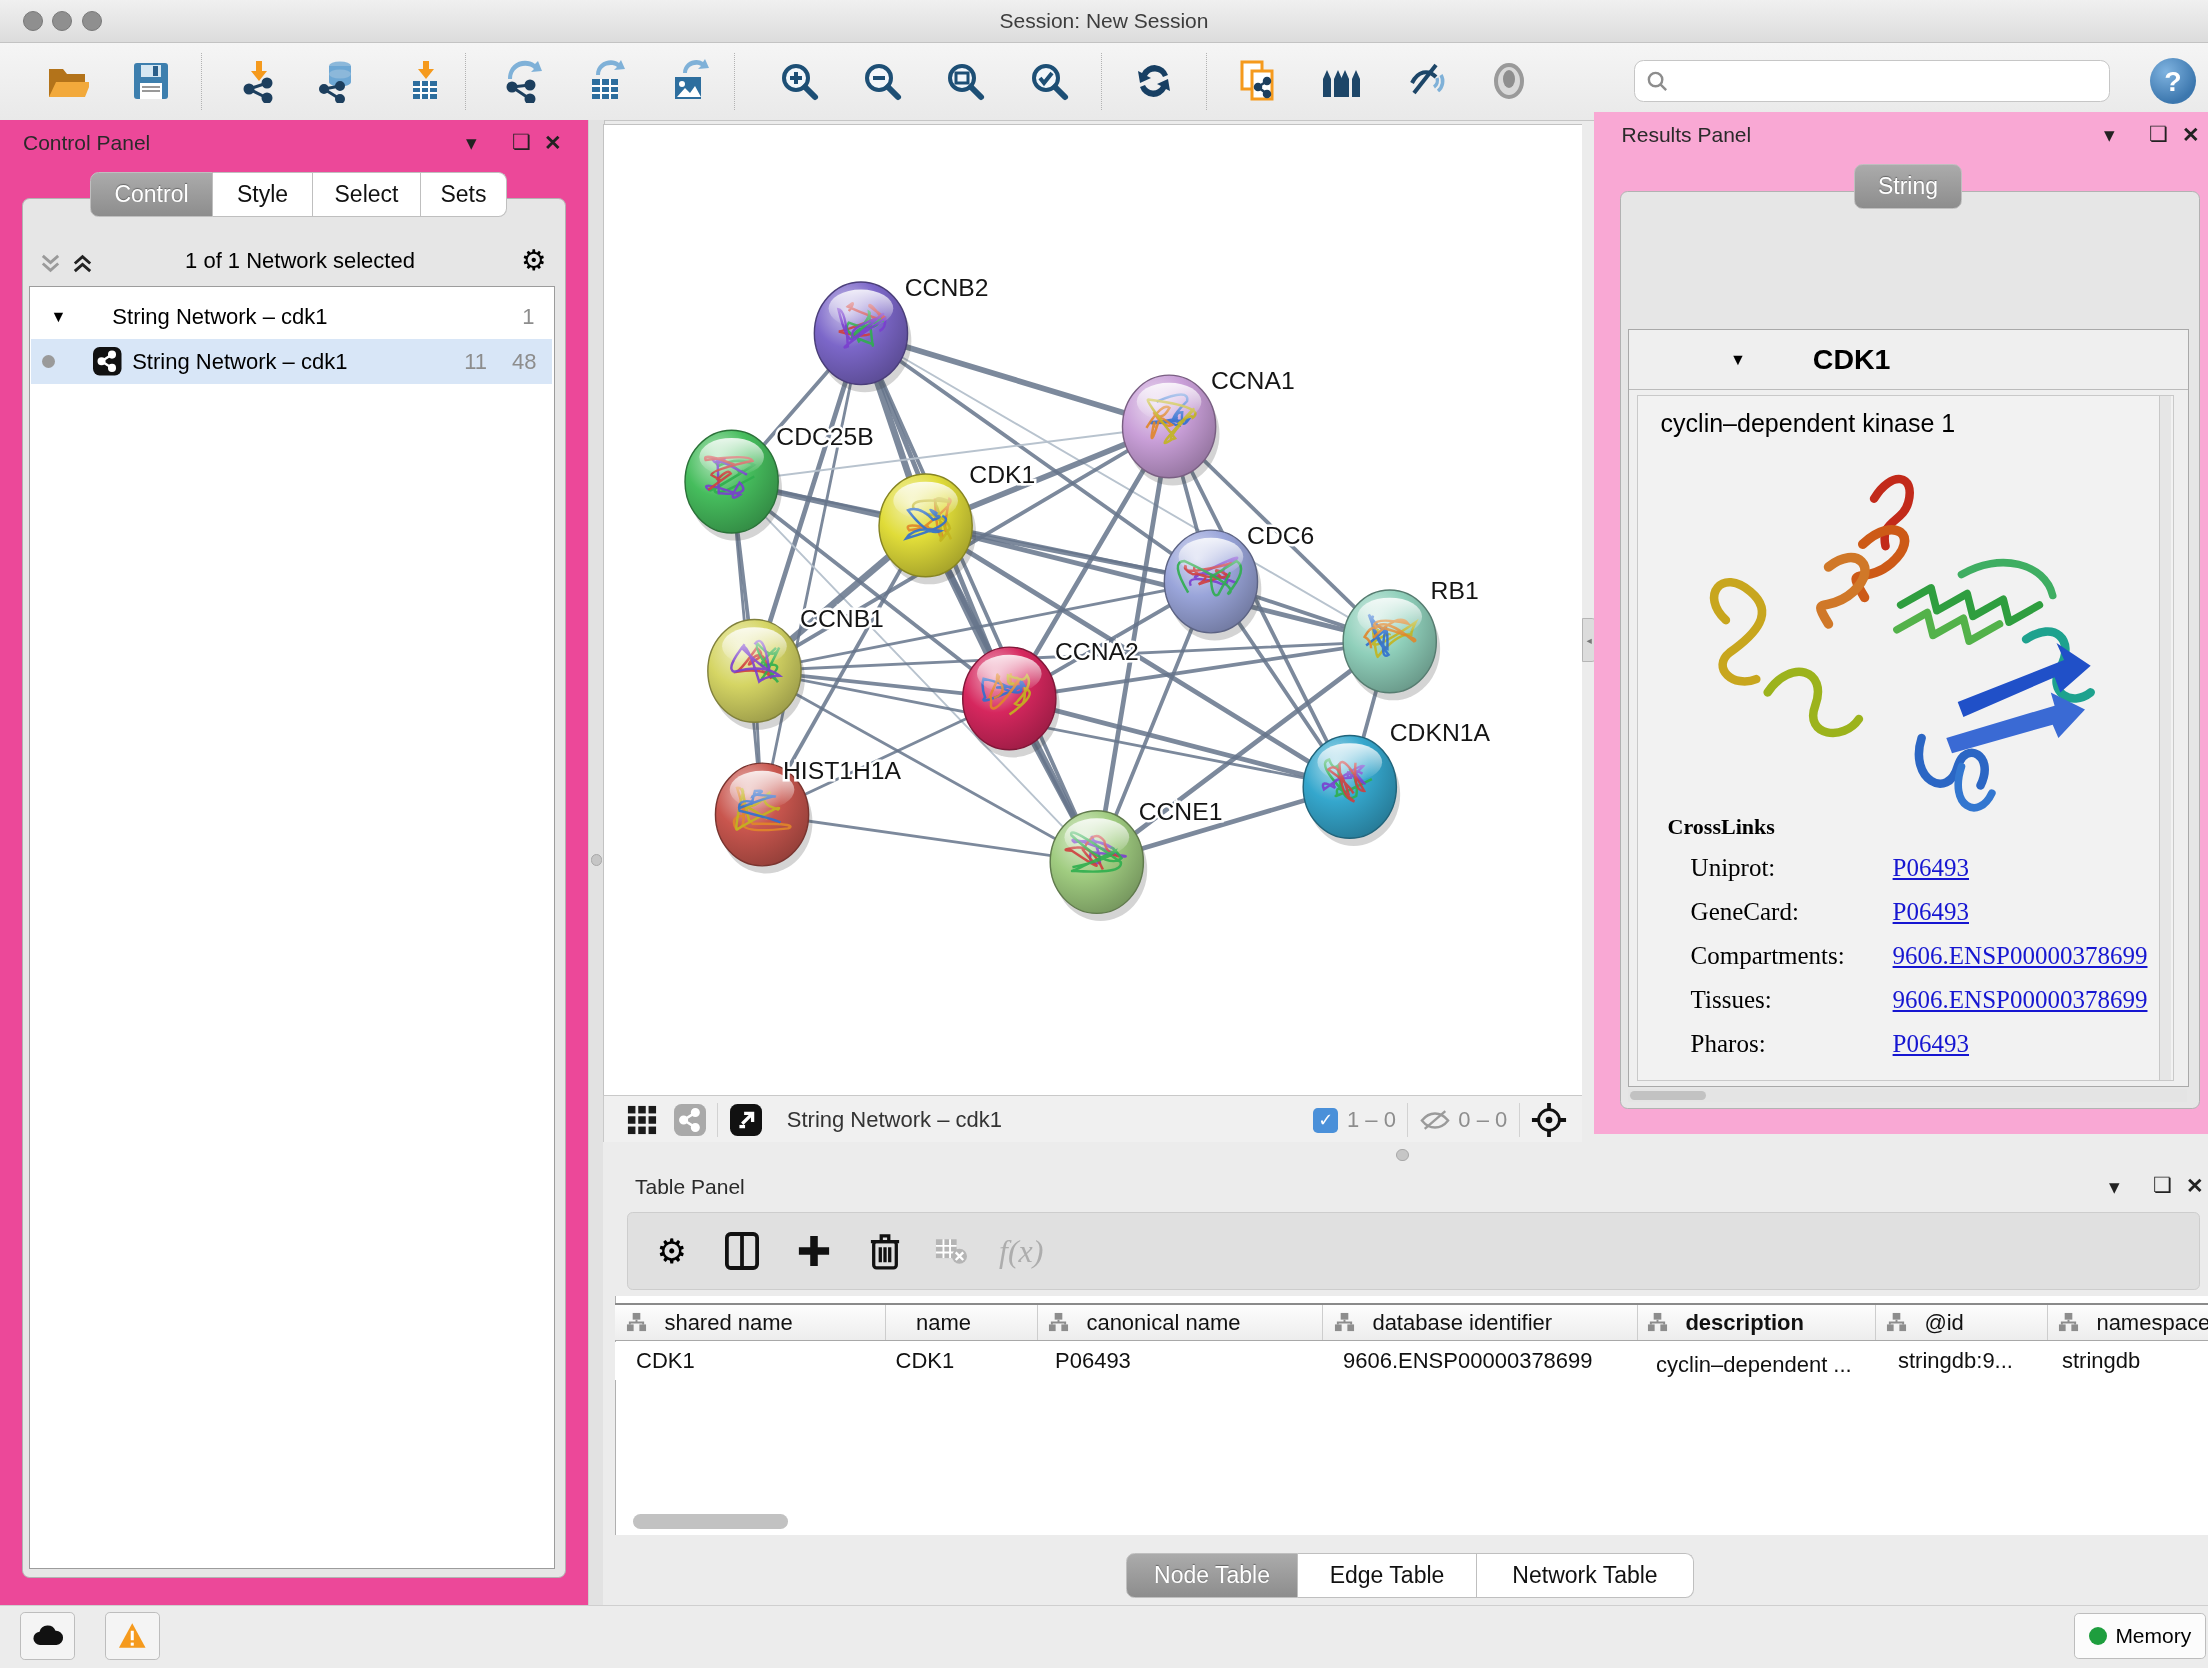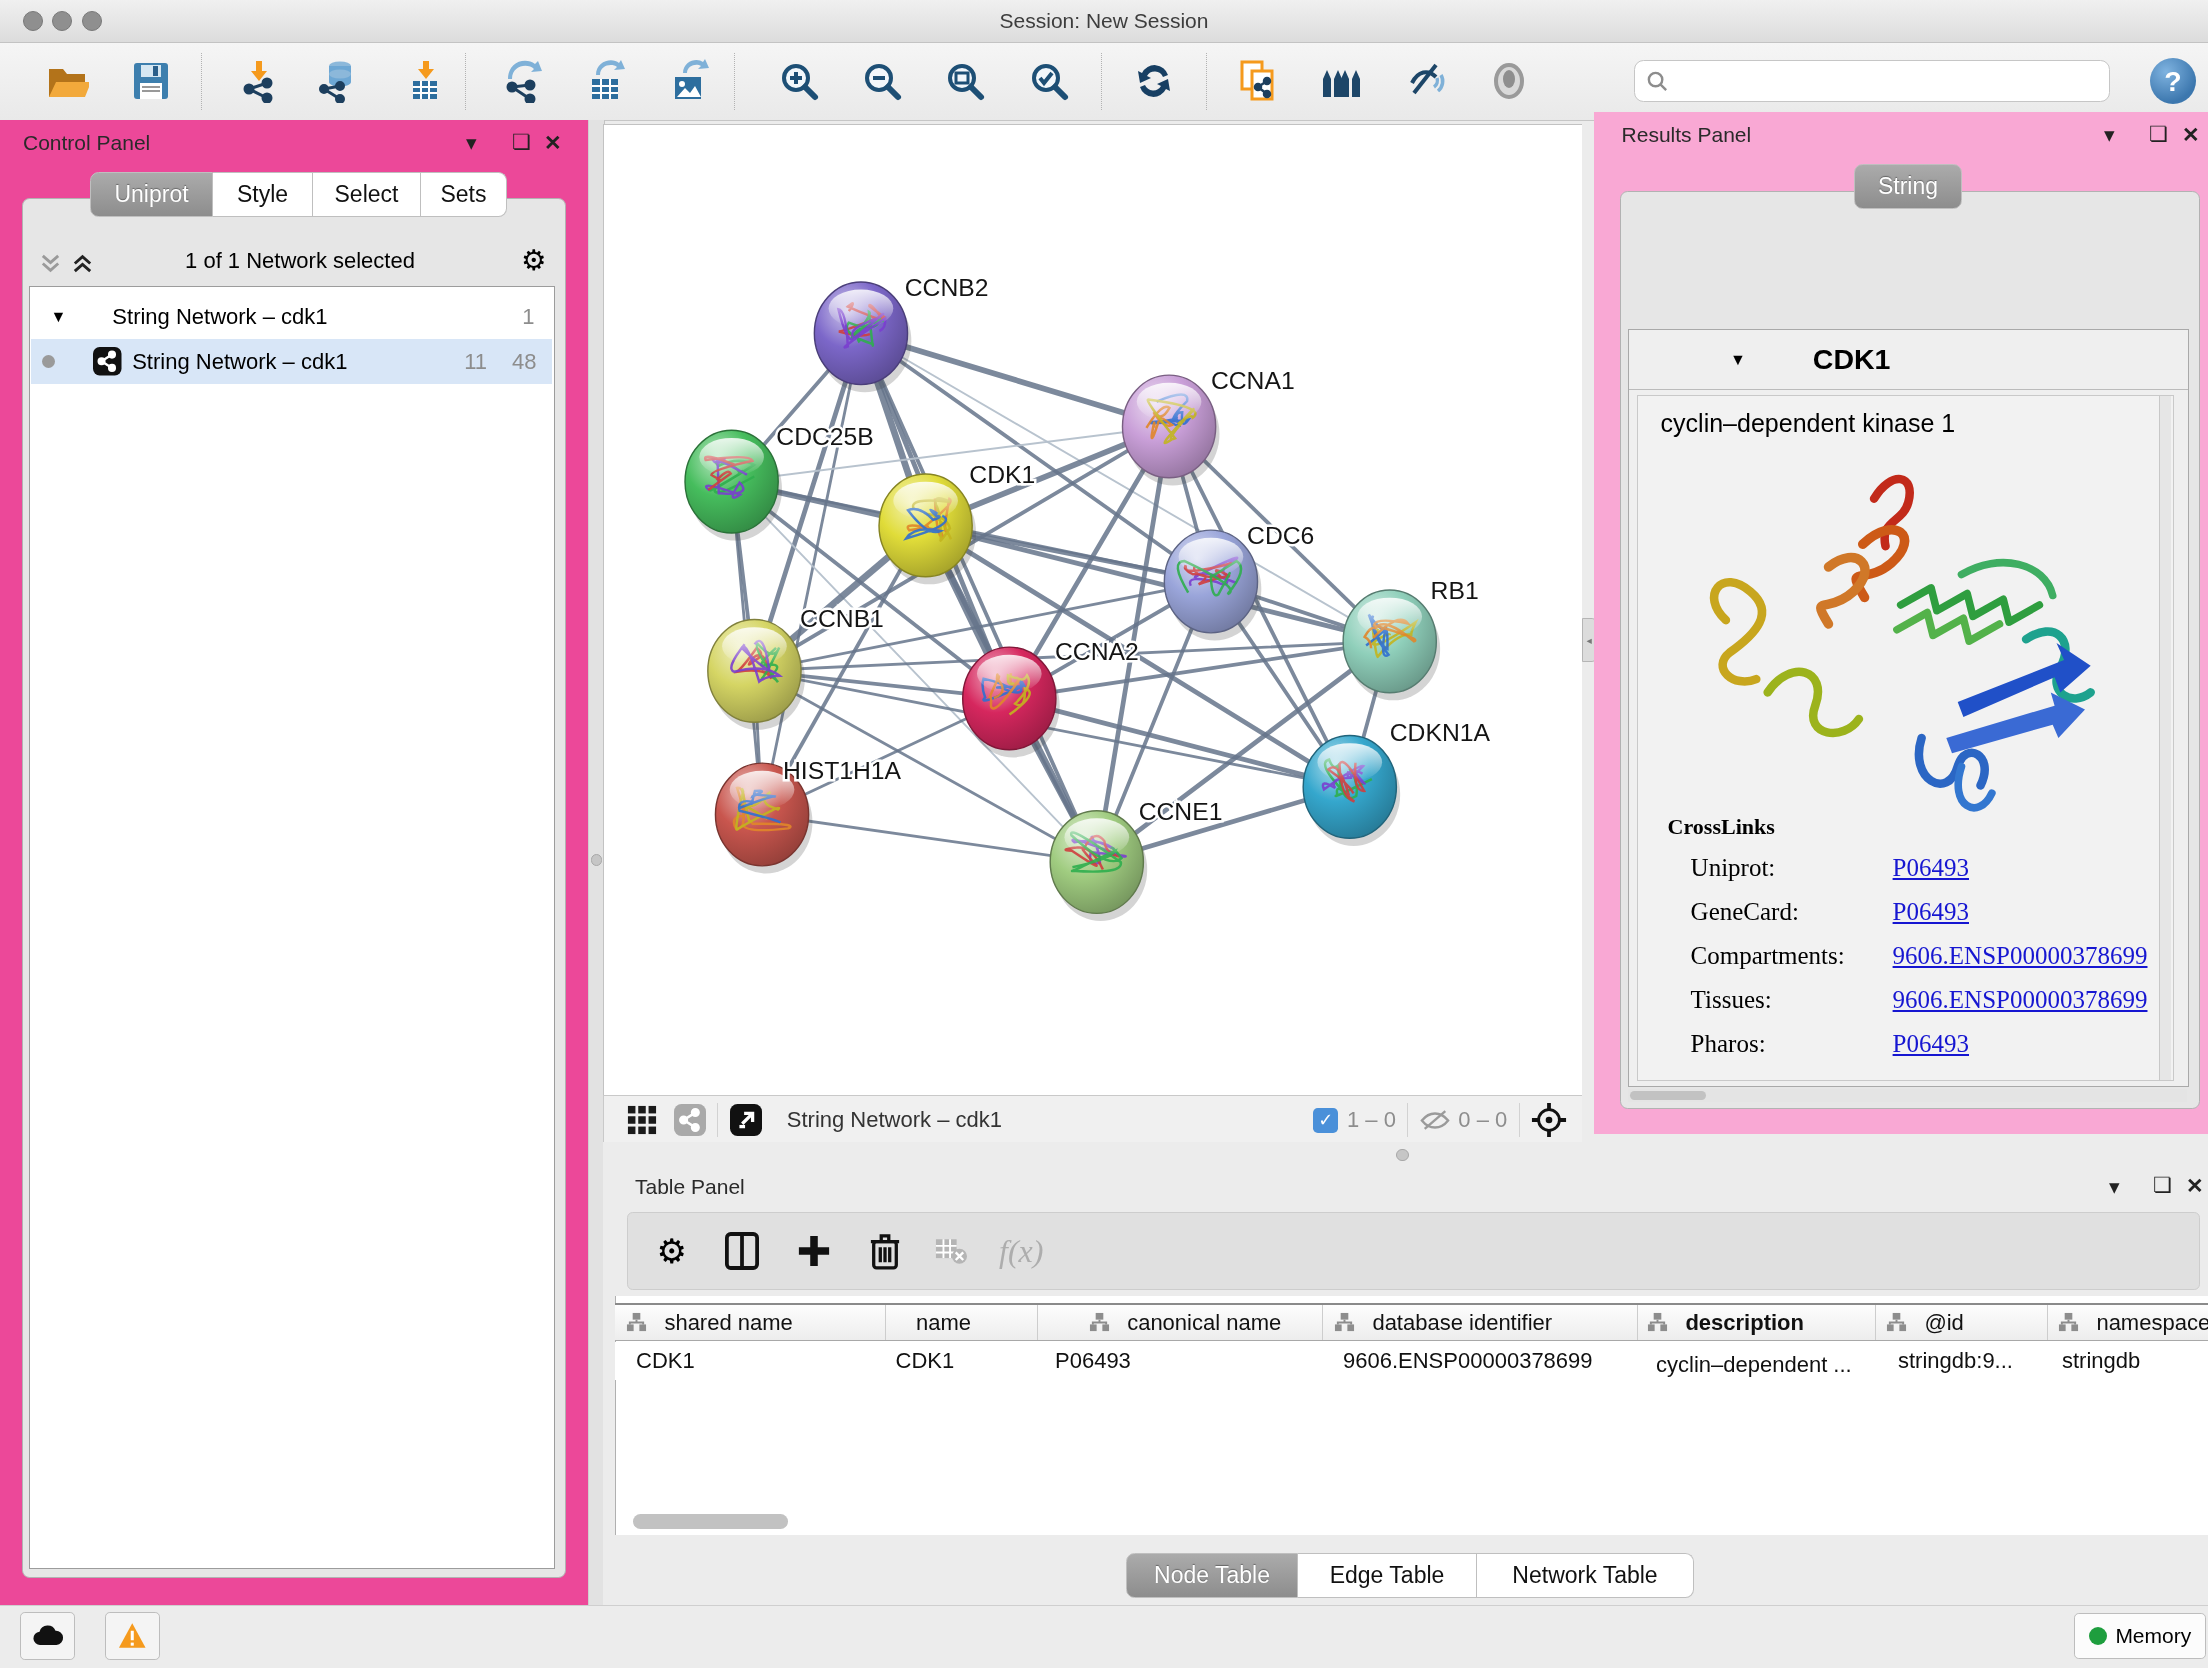--- a/index.html
+++ b/index.html
@@ -224,21 +224,21 @@
     </div>
 </div>
 
 <div class="abs" style="left:0;top:120px;width:588px;height:1486px;background:#ec4899">
   <div class="abs ptitle" style="left:23px;top:11.4px">Control Panel</div>
   <div class="abs pico" style="left:466px;top:11.4px">▾</div>
   <div class="abs pico" style="left:512px;top:9.5px">❏</div>
   <div class="abs pico" style="left:544px;top:10.5px;font-weight:bold">✕</div>
   <div class="abs panelbox" style="left:22px;top:78px;width:542px;height:1378px"></div>
   <div class="abs seg" style="left:90px;top:52px" id="control-tabs">
-      <div class="tab sel" style="width: 121px;">Uniprot</div>
+      <div class="tab sel" style="width: 121px;">Control</div>
       <div class="tab" style="width: 99px;">Style</div>
       <div class="tab" style="width: 107px;">Select</div>
       <div class="tab" style="width: 85px;">Sets</div>
     </div>
   <div class="abs" style="left:38px;top:131px">
     <svg width="25" height="25" viewBox="0 0 26 26">
         <path d="M5 5l8 7 8-7M5 13l8 7 8-7" fill="none" stroke="#9a9a9a" stroke-width="3"></path>
       </svg>
     </div>
   <div class="abs" style="left:70px;top:131px">
@@ -701,21 +701,21 @@
         <rect x="7" y="1" width="8" height="7" fill="#8d8d8d"></rect>
         <rect x="1" y="13" width="7" height="7" fill="#8d8d8d"></rect>
         <rect x="14" y="13" width="7" height="7" fill="#8d8d8d"></rect>
         <path d="M11 8v3M4 13v-2h14v2" stroke="#8d8d8d" stroke-width="2" fill="none"></path>
       </svg>
       <span style="margin-left: 17px;">shared name</span>
     </div>
     <div class="hcell" style="left: 270px; width: 152px;">
       <span style="margin-left: 31px;">name</span>
     </div>
-    <div class="hcell" style="left: 422px; width: 285px; justify-content: center;">
+    <div class="hcell" style="left: 422px; width: 285px;">
       <svg width="21" height="21" viewBox="0 0 22 22" style="margin-left:11.4px;flex:none">
         <rect x="7" y="1" width="8" height="7" fill="#8d8d8d"></rect>
         <rect x="1" y="13" width="7" height="7" fill="#8d8d8d"></rect>
         <rect x="14" y="13" width="7" height="7" fill="#8d8d8d"></rect>
         <path d="M11 8v3M4 13v-2h14v2" stroke="#8d8d8d" stroke-width="2" fill="none"></path>
       </svg>
       <span style="margin-left: 17px;">canonical name</span>
     </div>
     <div class="hcell" style="left: 708px; width: 314px;">
       <svg width="21" height="21" viewBox="0 0 22 22" style="margin-left:11.4px;flex:none">

